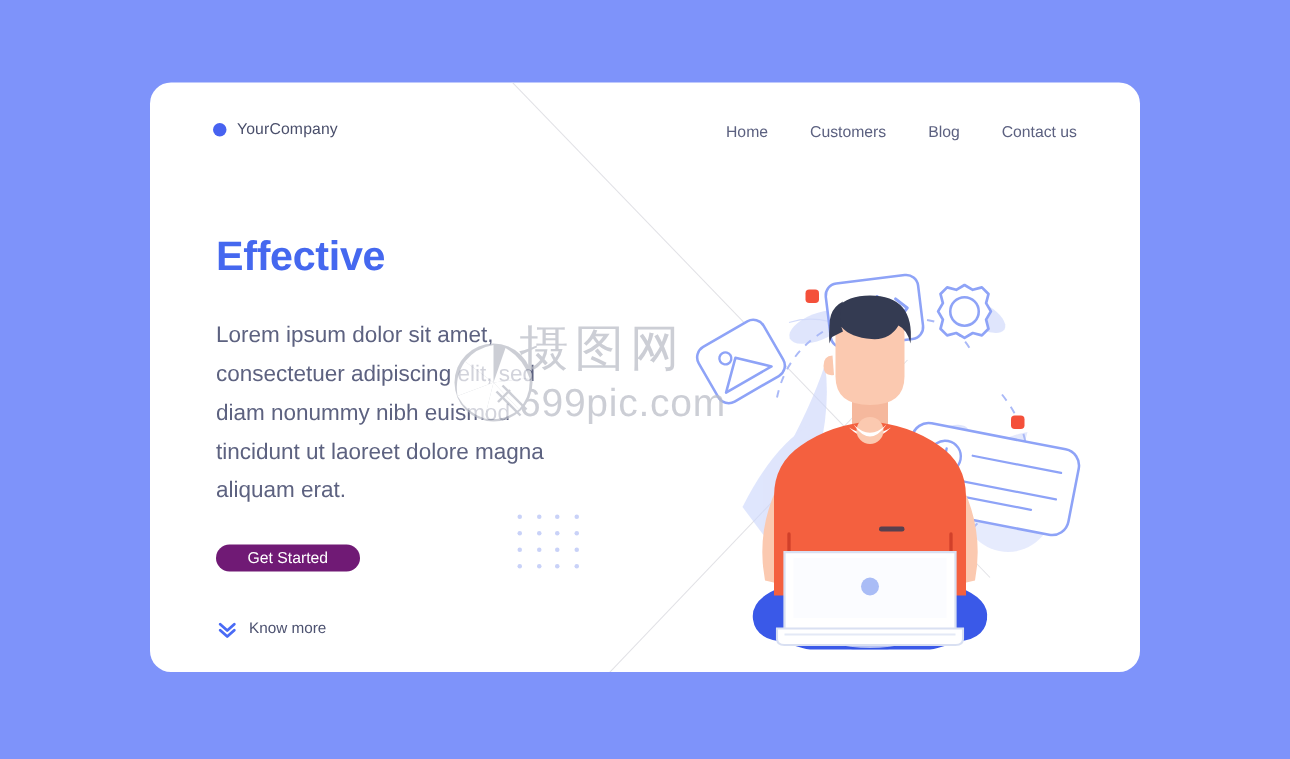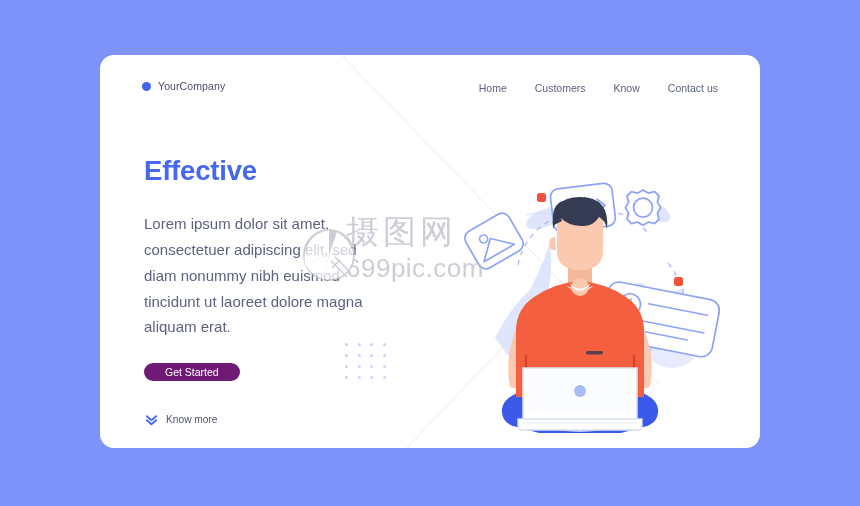--- a/index.html
+++ b/index.html
@@ -218,21 +218,21 @@
     <div class="site-header">
 
       <div class="brand">
         <span class="brand-dot"></span>
         <span class="brand-name">YourCompany</span>
       </div>
 
       <nav class="main-nav">
         <span class="nav-link">Home</span>
         <span class="nav-link">Customers</span>
-        <span class="nav-link">Know</span>
+        <span class="nav-link">Blog</span>
         <span class="nav-link">Contact us</span>
       </nav>
 
     </div>
 
     <div class="hero-copy">
       <h1 class="hero-title">
         <span>Effective</span><br>
       </h1>
       <p class="hero-paragraph">Lorem ipsum dolor sit amet, consectetuer adipiscing elit, sed diam nonummy nibh euismod tincidunt ut laoreet dolore magna aliquam erat.</p>

